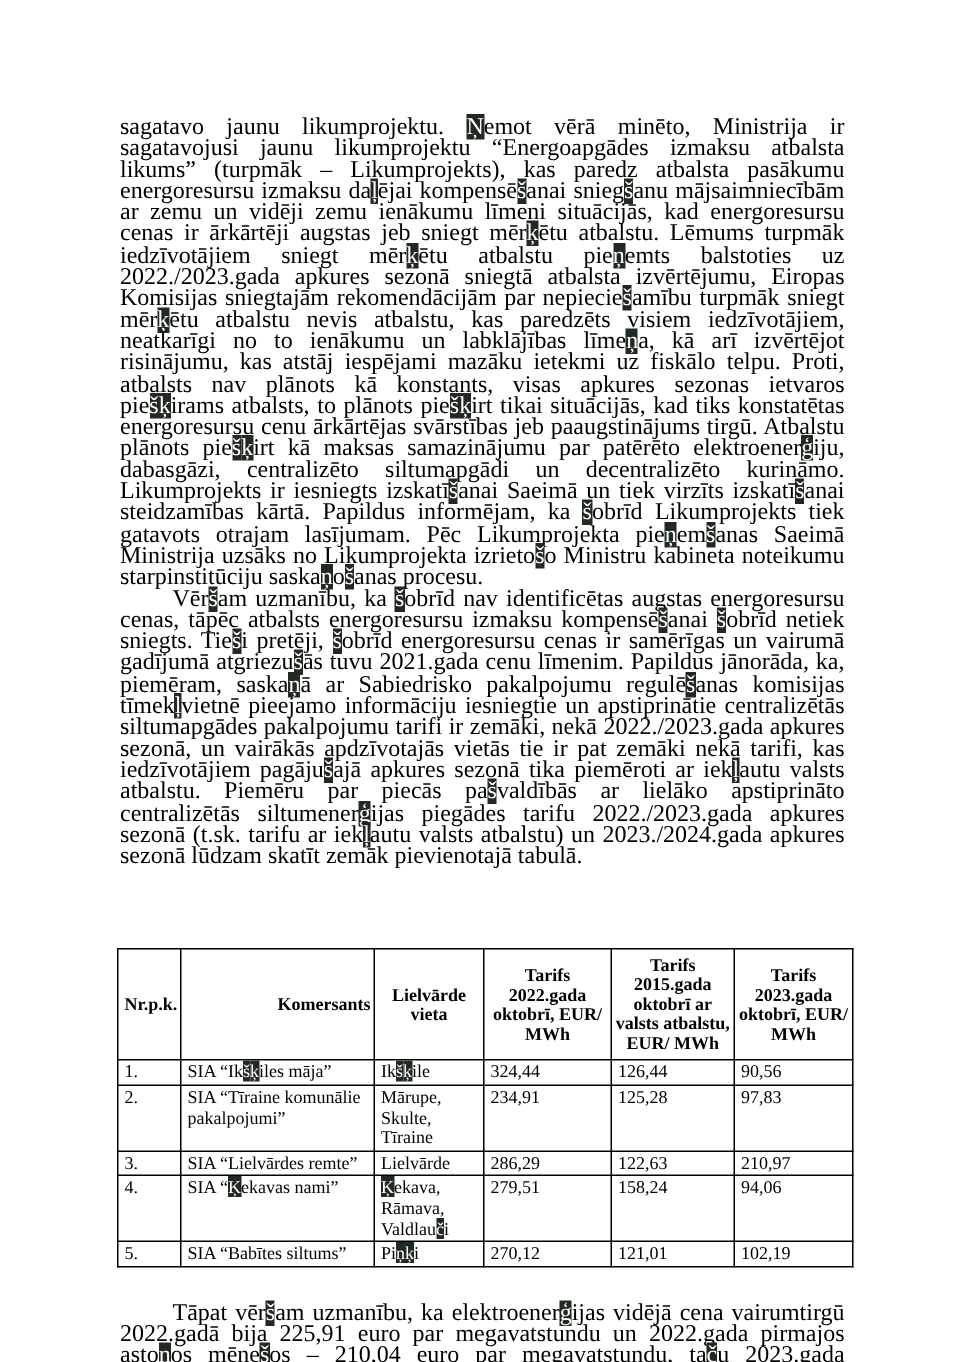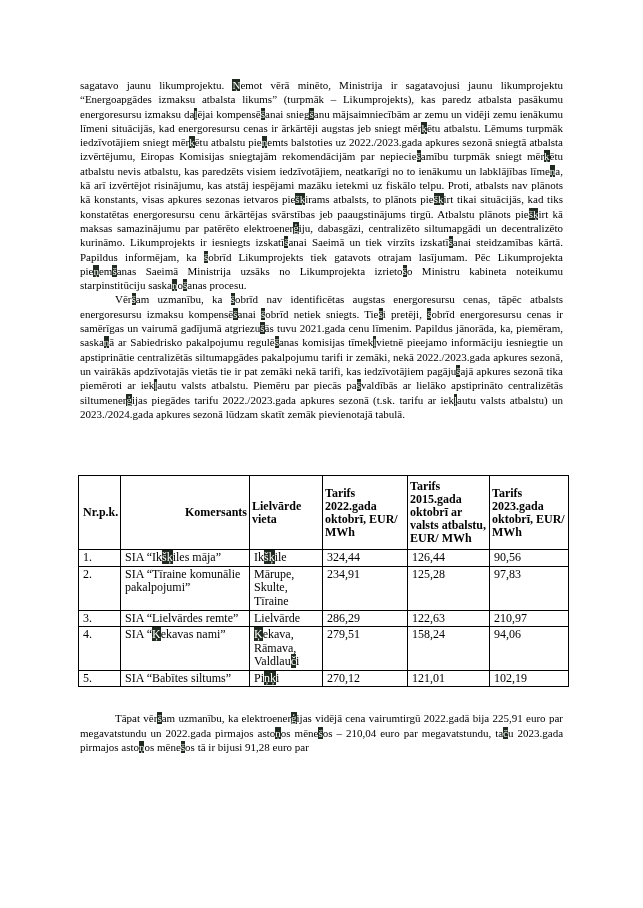--- a/index.html
+++ b/index.html
@@ -12,21 +12,21 @@
     color: #000;
     overflow: hidden;
   }
   .page {
     width: 643px;
     height: 908px;
     background: #ffffff;
     padding: 78px 80px 0 80px;
   }
   .body-para {
-    font-size: 11px;
+    font-size: 16px;
     line-height: 14.3px;
     text-align: justify;
   }
   .indent { text-indent: 35px; }
   
   .glyph-sub {
     background: var(--glyph-bg, #202a20);
     color: #fff;
   }
   table.tariff-table {
@@ -39,21 +39,21 @@
   .tariff-table th, .tariff-table td {
     border: 1px solid #000;
     padding: 1px 4px;
     vertical-align: top;
     text-align: left;
     line-height: 13.6px;
     overflow: hidden;
   }
   .tariff-table thead th {
     font-weight: bold;
-    text-align: left;
+    text-align: center;
     vertical-align: middle;
     line-height: 13px;
     padding: 4px 2px;
     height: 72px;
   }
   .tariff-table thead th.col-nr,
   .tariff-table thead th.col-komersants {
     text-align: left;
     padding-left: 4px;
   }

